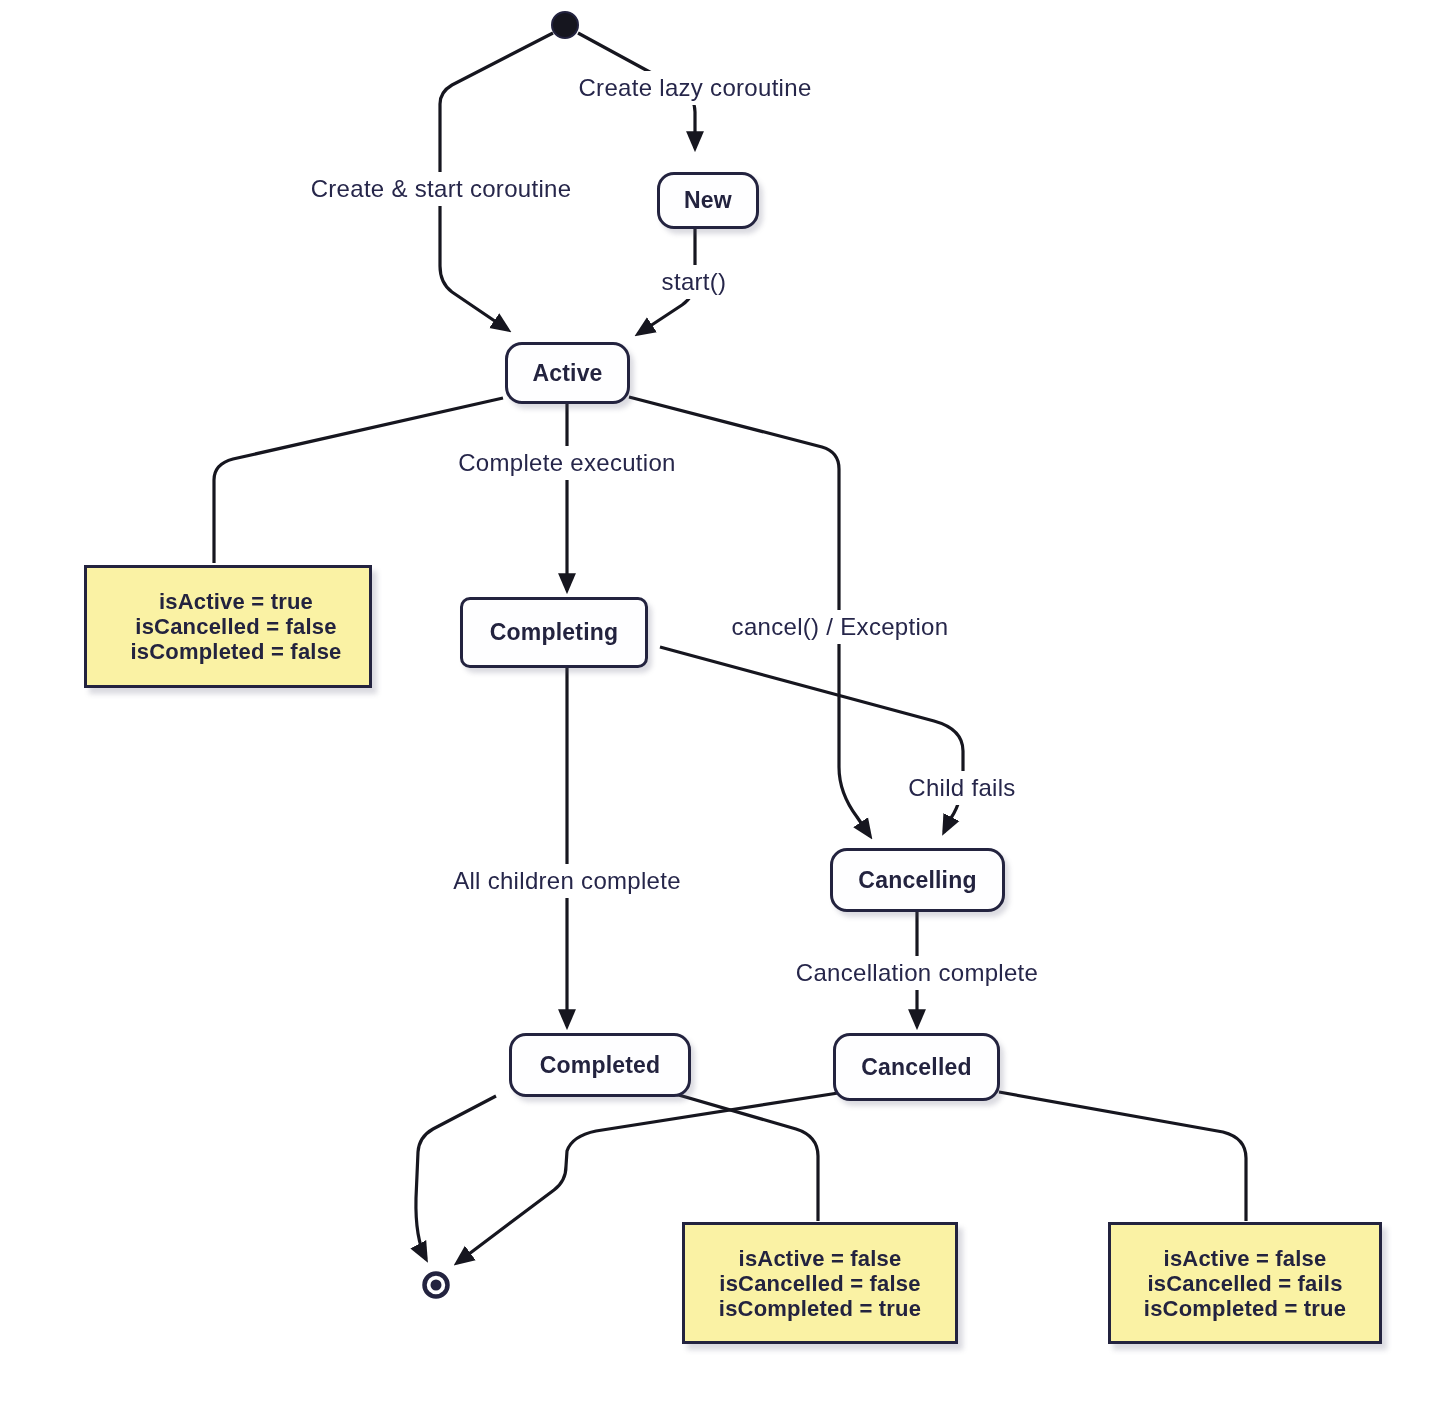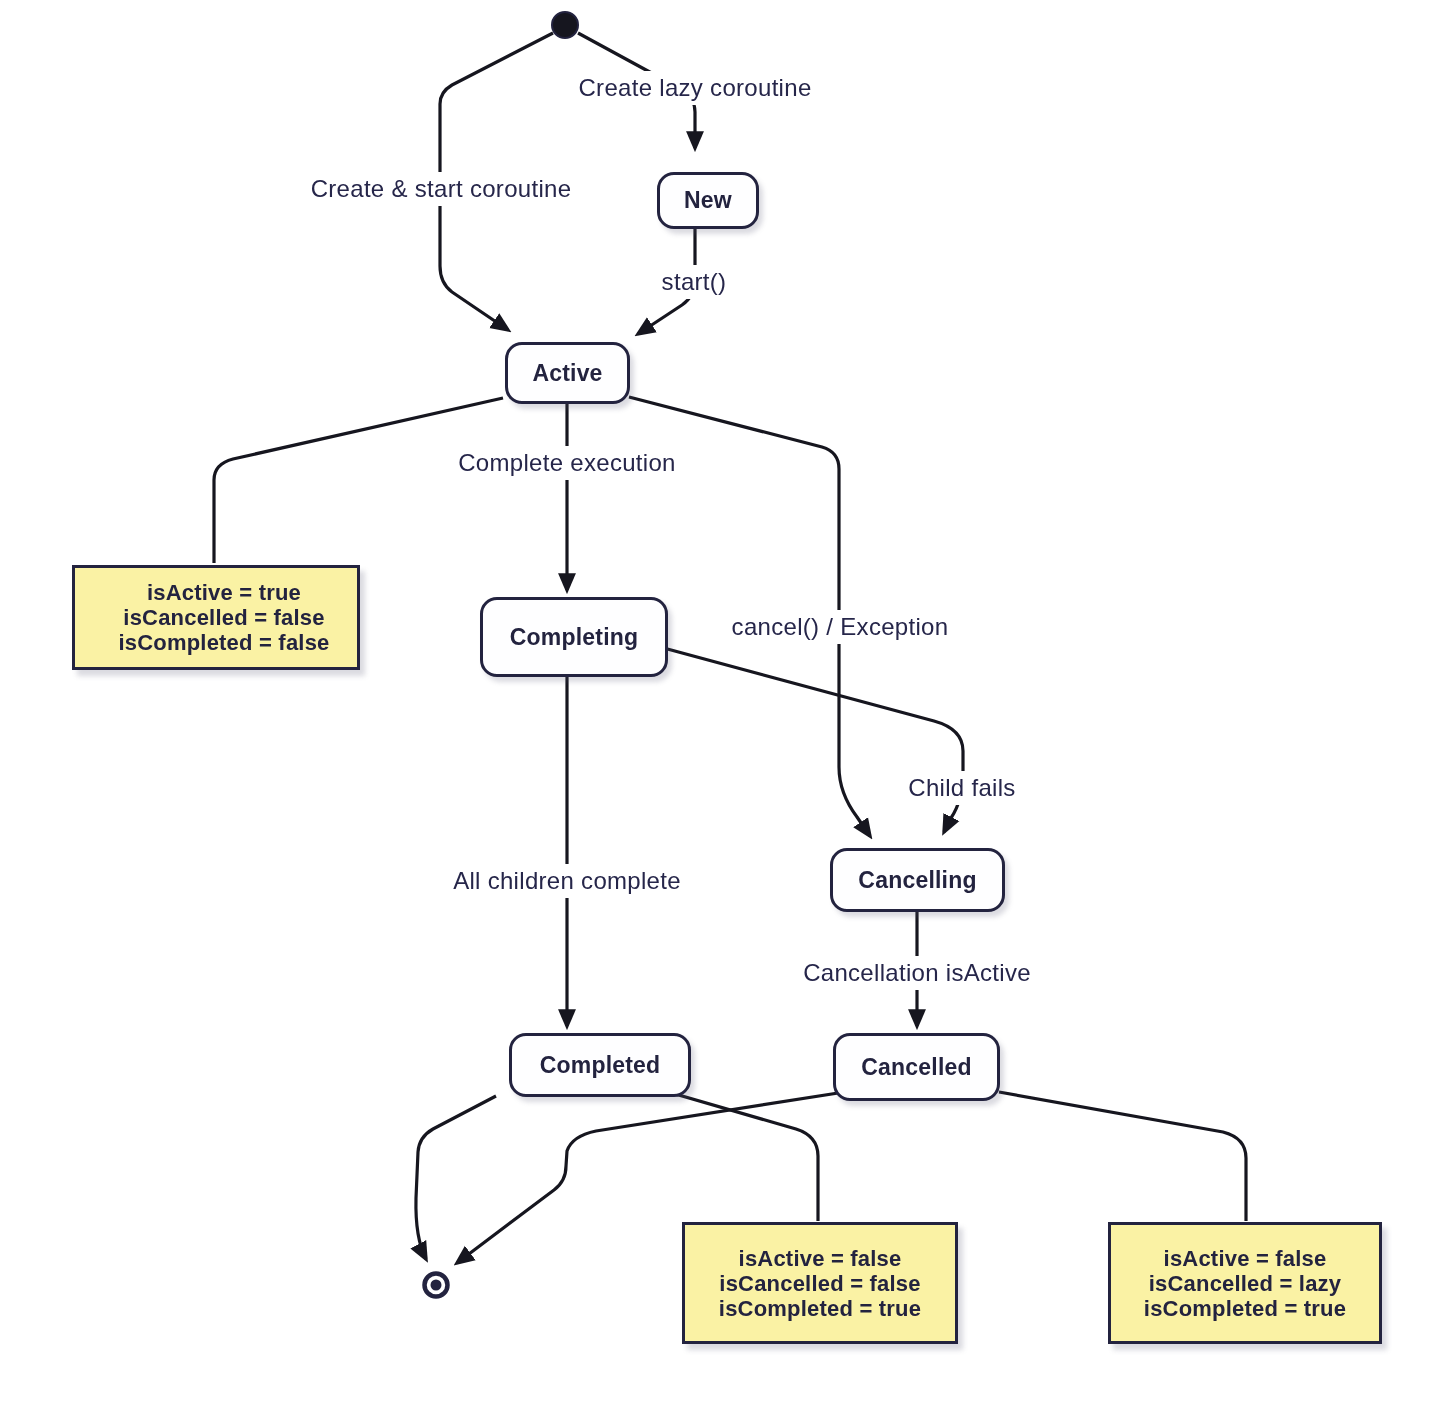--- a/index.html
+++ b/index.html
@@ -113,57 +113,57 @@
   <div class="edge-label" style="left:694px; top:282px;">start()</div>
 
   <div class="edge-label" style="left:567px; top:463px;">Complete execution</div>
 
   <div class="edge-label" style="left:840px; top:627px;">cancel() / Exception</div>
 
   <div class="edge-label" style="left:962px; top:788px;">Child fails</div>
 
   <div class="edge-label" style="left:567px; top:881px;">All children complete</div>
 
-  <div class="edge-label" style="left:917px; top:973px;">Cancellation isActive</div>
+  <div class="edge-label" style="left:917px; top:973px;">Cancellation complete</div>
 
   <div class="state-node" style="left:657px; top:160px; width:102px; height:57px;margin-top:12px;">
     <span>New</span>
   </div>
 
   <div class="state-node" style="left:505px; top:342px; width:125px; height:62px;">
     <span>Active</span>
   </div>
 
-  <div class="state-node" style="left:480px; top:597px; width:188px; height:80px;">
+  <div class="state-node" style="left:460px; top:597px; width:188px; height:71px;border-radius:10px;">
     <span>Completing</span>
   </div>
 
   <div class="state-node" style="left:830px; top:848px; width:175px; height:64px;">
     <span>Cancelling</span>
   </div>
 
   <div class="state-node" style="left:477px; top:1033px; width:182px; height:64px;margin-left:32px;">
     <span>Completed</span>
   </div>
 
   <div class="state-node" style="left:833px; top:1033px; width:167px; height:68px;">
     <span>Cancelled</span>
   </div>
 
-  <div class="note" style="left:72px; top:565px; width:288px; height:105px;padding-left:16px;">
+  <div class="note" style="left:84px; top:565px; width:288px; height:123px;padding-left:16px;">
     <div>isActive = true</div>
     <div>isCancelled = false</div>
     <div>isCompleted = false</div>
   </div>
 
   <div class="note" style="left:682px; top:1222px; width:276px; height:122px;">
     <div>isActive = false</div>
     <div>isCancelled = false</div>
     <div>isCompleted = true</div>
   </div>
 
   <div class="note" style="left:1108px; top:1222px; width:274px; height:122px;">
     <div>isActive = false</div>
-    <div>isCancelled = lazy</div>
+    <div>isCancelled = fails</div>
     <div>isCompleted = true</div>
   </div>
 
 </div>
 
 </body></html>

